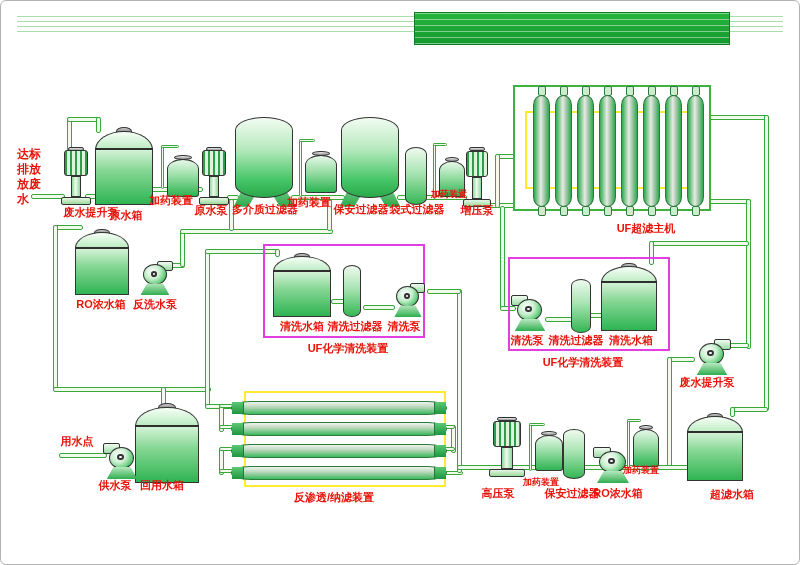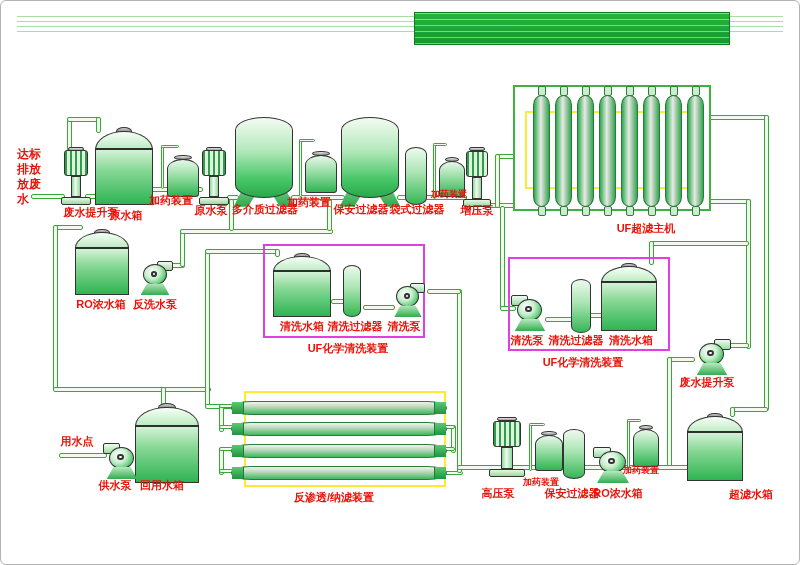--- a/index.html
+++ b/index.html
@@ -344,14 +344,14 @@
     <div class="lbl" style="left: 706px; top: 374px;">废水提升泵</div>
     <div class="lbl" style="left: 76px; top: 433px;">用水点</div>
     <div class="lbl" style="left: 114px; top: 477px;">供水泵</div>
     <div class="lbl" style="left: 161px; top: 477px;">回用水箱</div>
     <div class="lbl" style="left: 333px; top: 489px;">反渗透/纳滤装置</div>
     <div class="lbl" style="left: 497px; top: 485px;">高压泵</div>
     <div class="lbl sm" style="left: 540px; top: 475px;">加药装置</div>
     <div class="lbl" style="left: 571px; top: 485px;">保安过滤器</div>
     <div class="lbl" style="left: 617px; top: 485px;">RO浓水箱</div>
     <div class="lbl sm" style="left: 640px; top: 463px;">加药装置</div>
-    <div class="lbl" style="left: 750px; top: 486px;">超滤水箱</div>
+    <div class="lbl" style="left: 731px; top: 486px;">超滤水箱</div>
   </div>
 
 </body></html>

